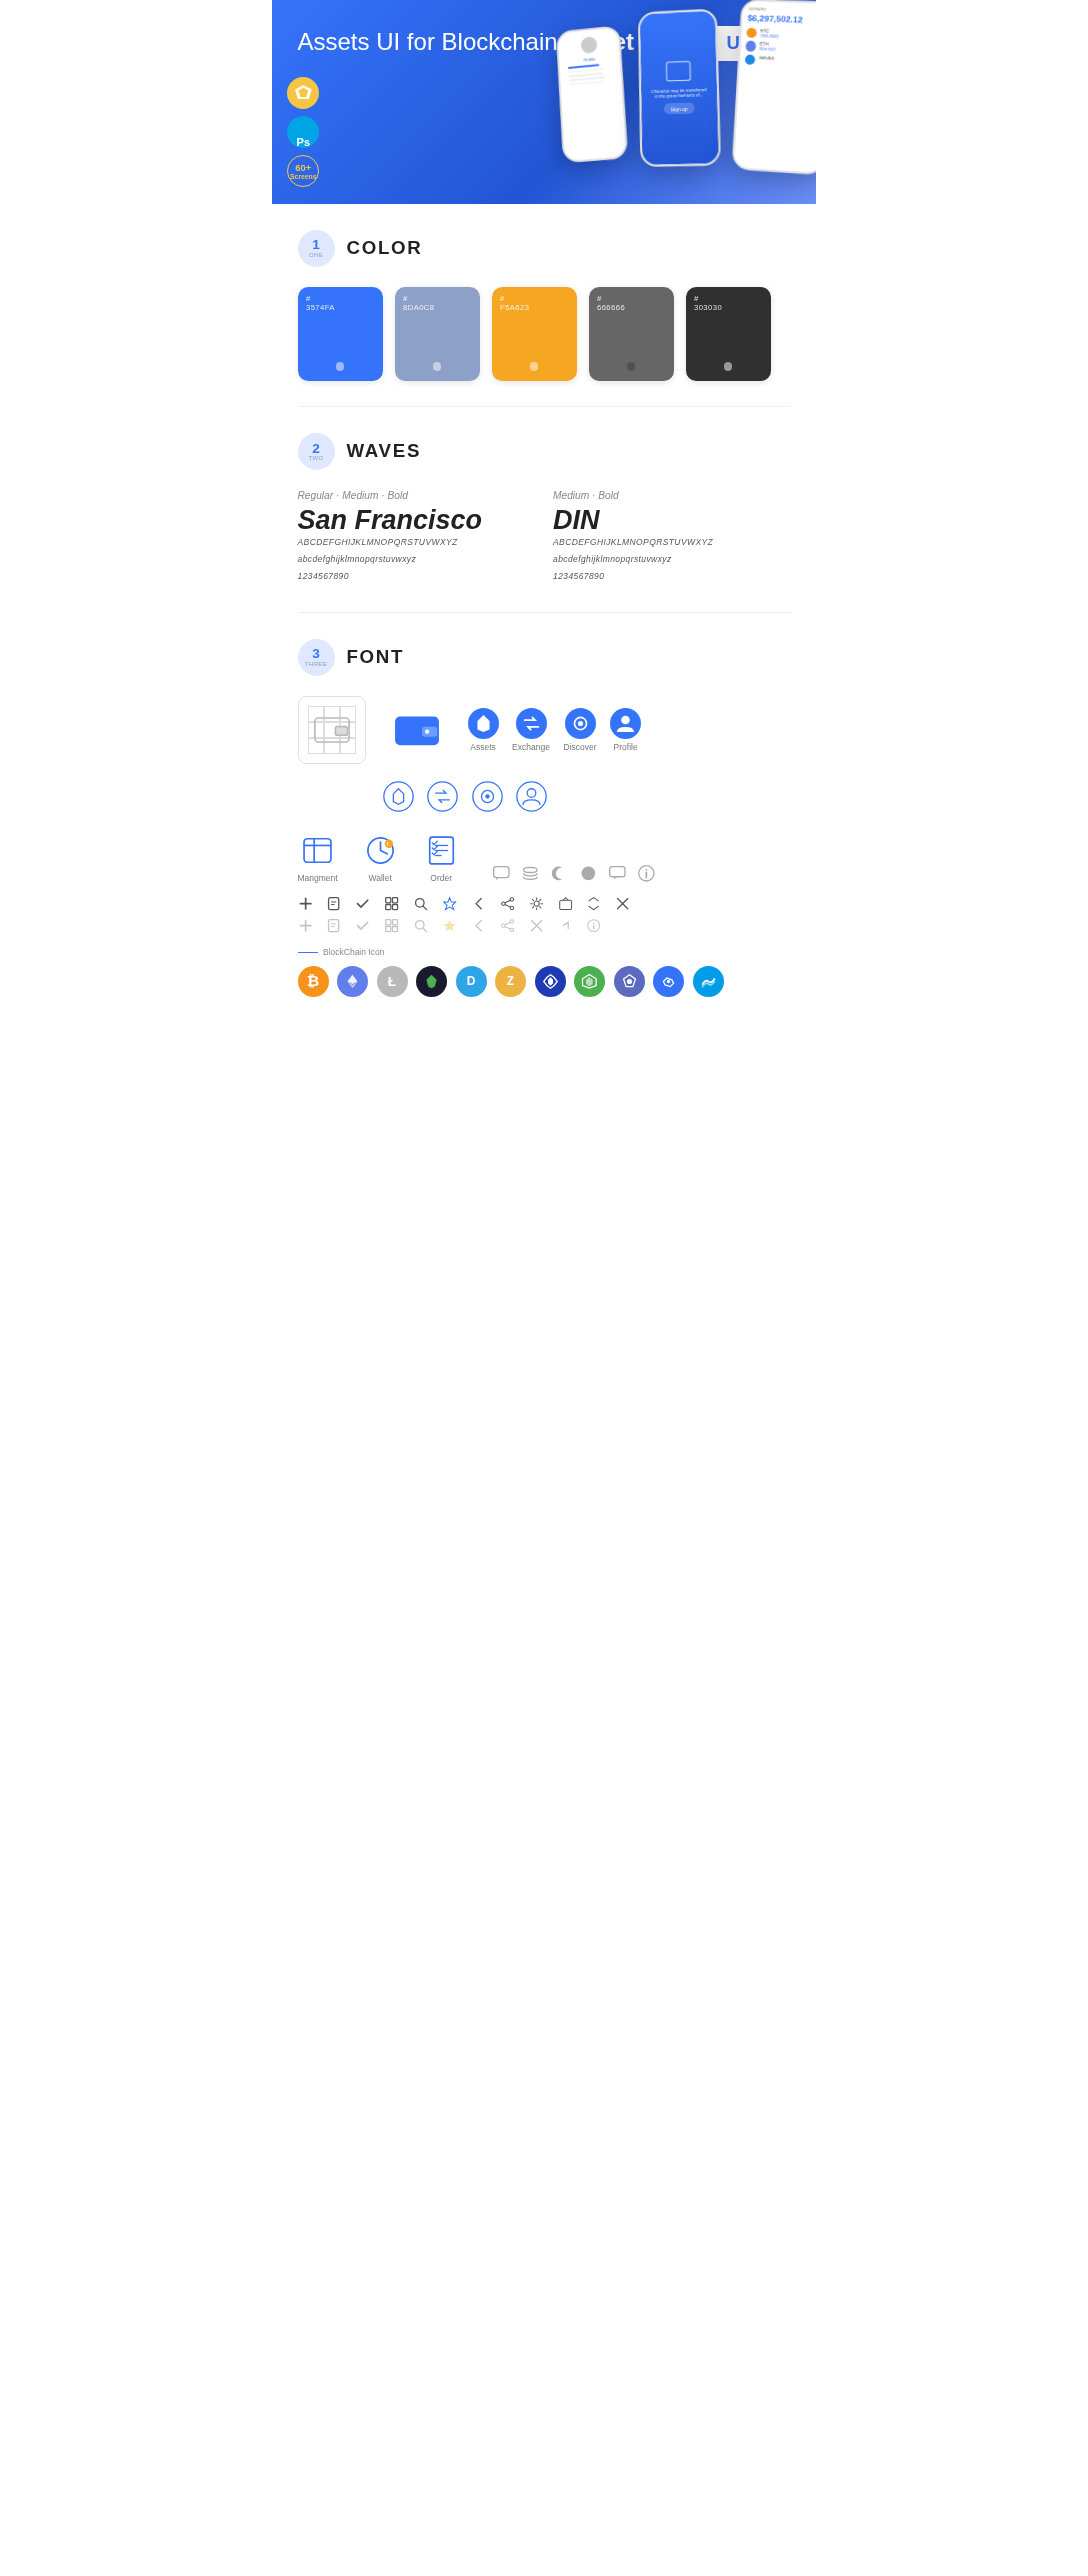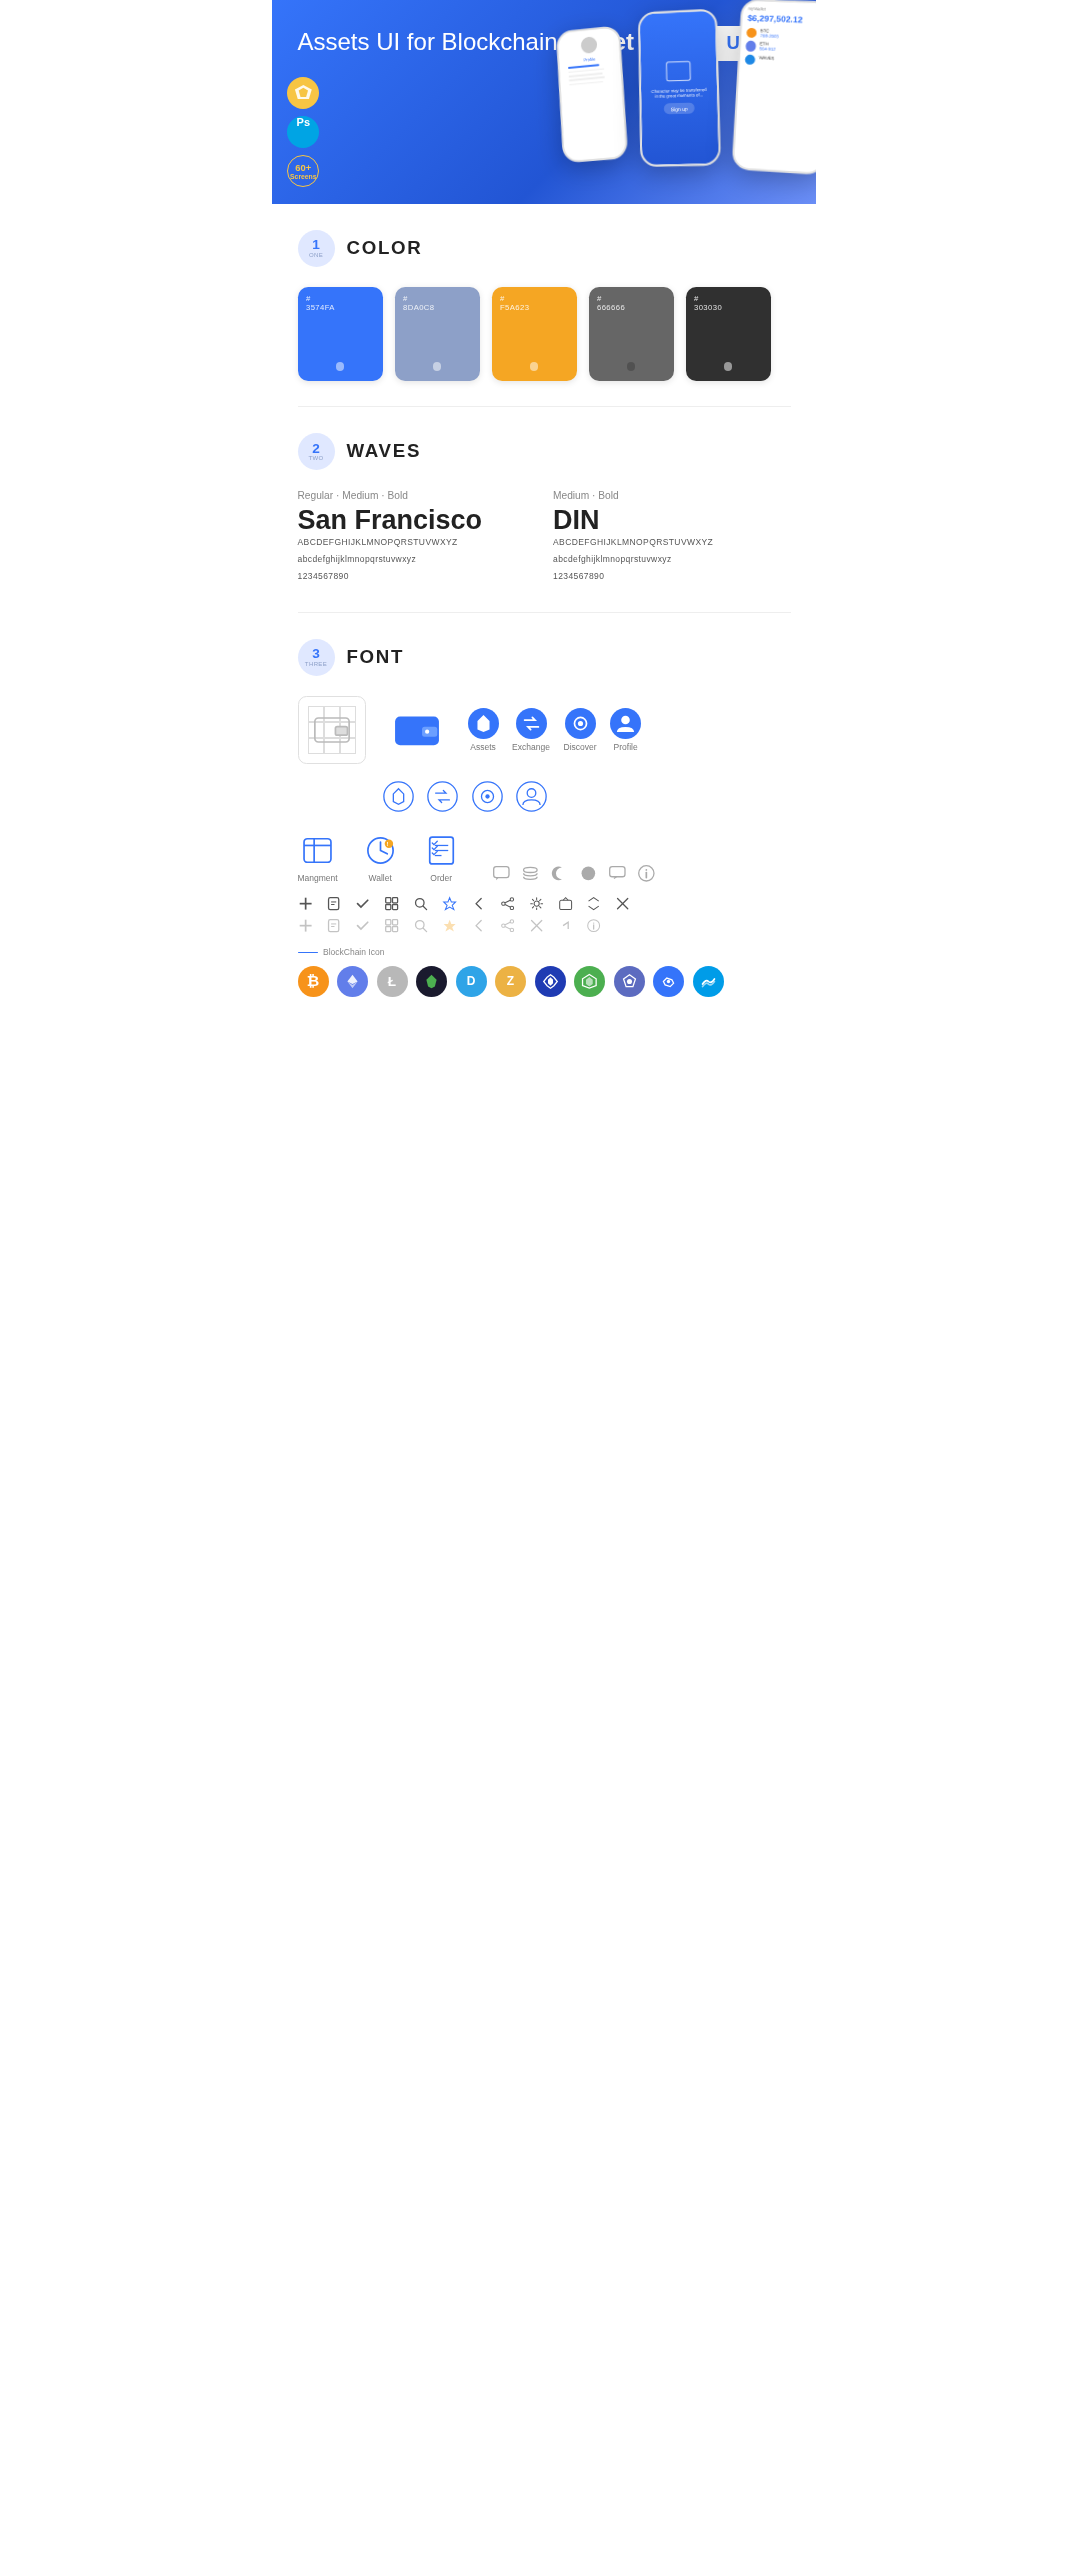--- a/index.html
+++ b/index.html
@@ -45,21 +45,21 @@
       width: 32px; height: 32px;
       background: #F7C544;
       border-radius: 50%;
       display: flex; align-items: center; justify-content: center;
       font-weight: 700; color: #fff; font-size: 12px;
     }
     .badge-ps {
       width: 32px; height: 32px;
       background: #00A4E4;
       border-radius: 50%;
-      display: flex; align-items: flex-start; justify-content: center;
+      display: flex; align-items: flex-end; justify-content: center;
       font-weight: 700; color: #fff; font-size: 11px;
     }
     .badge-screens {
       width: 32px; height: 32px;
       background: transparent;
       border: 1.7px solid #F7C544;
       border-radius: 50%;
       display: flex; align-items: center; justify-content: center;
       flex-direction: column;
       color: #F7C544; font-size: 7.7px; font-weight: 700;
@@ -144,20 +144,21 @@
       border: none;
       border-top: 0.9px solid #eee;
       margin: 0 25.5px;
     }
 
     
     .font-grid {
       display: grid;
       grid-template-columns: 1fr 1fr;
       gap: 18px;
+      font-style: italic;
     }
     .font-label {
       font-size: 10.2px;
       color: #888;
       margin-bottom: 3.4px;
     }
     .font-name {
       font-size: 27px;
       font-weight: 700;
       color: #222;

